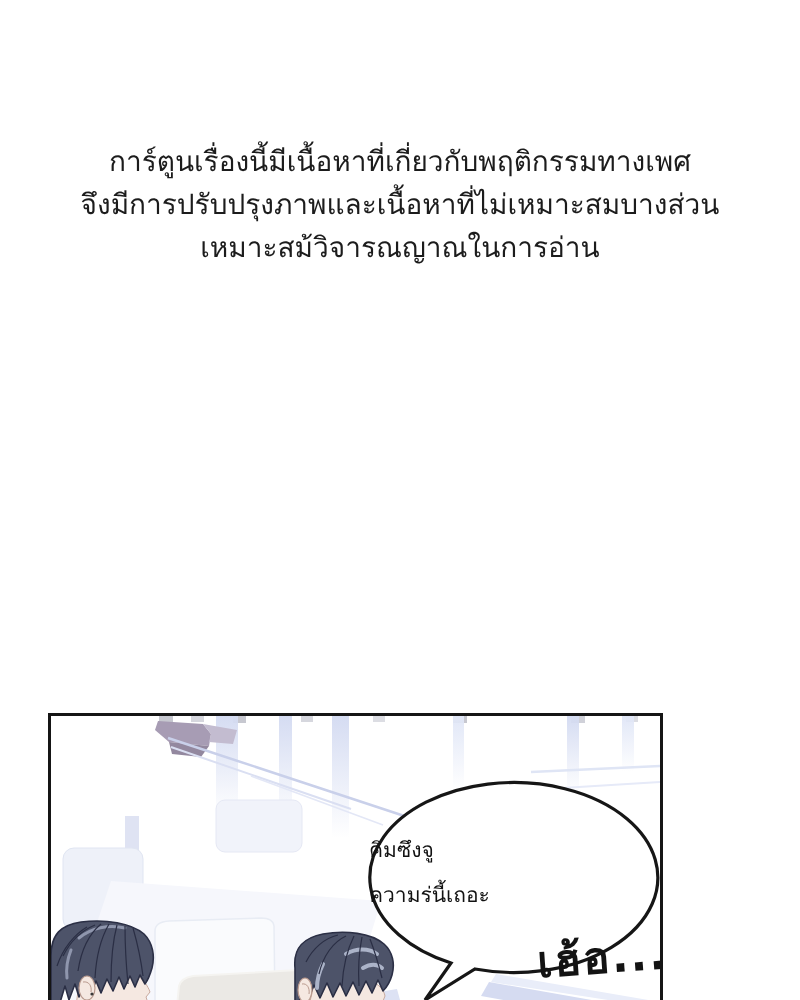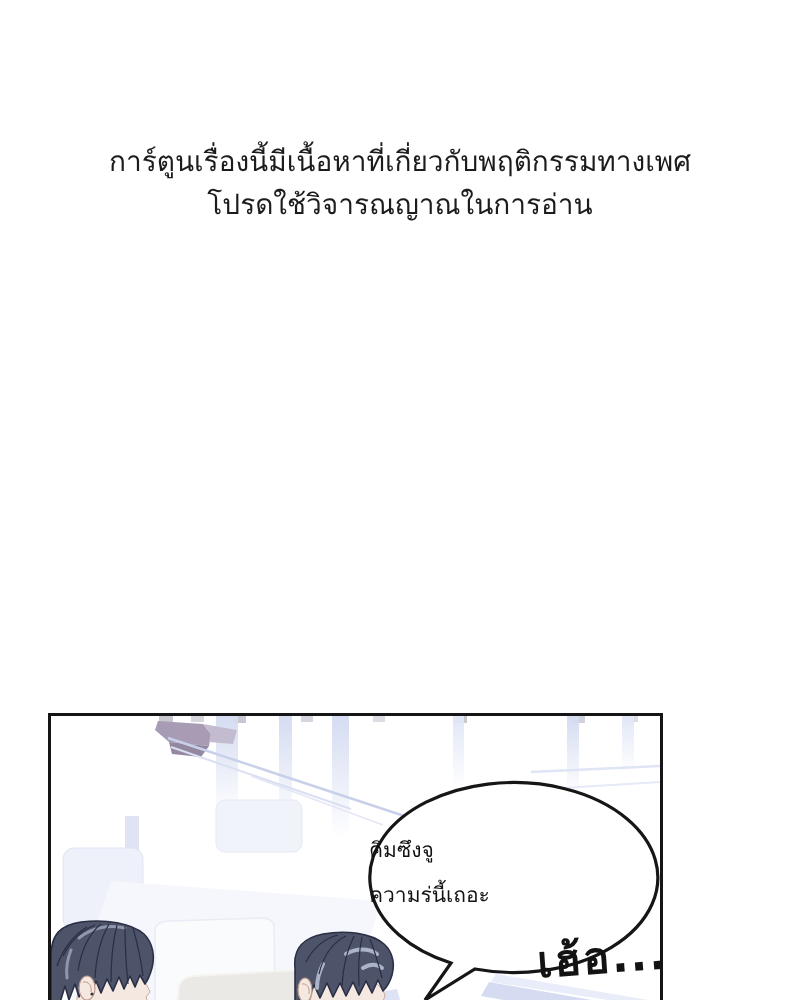--- a/index.html
+++ b/index.html
@@ -16,21 +16,22 @@
   .sfx{position:absolute;left:486px;top:206px;font-size:44px;font-weight:bold;
         color:#131313;transform:rotate(-4deg);letter-spacing:2px;white-space:nowrap;}
 </style>
 </head>
 <body>
 
 <div class="page">
 
   <div class="disclaimer">
     <div>การ์ตูนเรื่องนี้มีเนื้อหาที่เกี่ยวกับพฤติกรรมทางเพศ</div>
-    <div>โปรดใช้วิจารณญาณในการอ่าน</div>
+    <div>จึงมีการปรับปรุงภาพและเนื้อหาที่ไม่เหมาะสมบางส่วน</div>
+    <div>เหมาะสม้วิจารณญาณในการอ่าน</div>
   </div>
 
   <div class="panel">
     <svg width="609" height="284" viewBox="0 0 609 284">
 
       <g>
         <defs>
           <linearGradient id="lavV" x1="0" y1="0" x2="0" y2="1">
             <stop offset="0" stop-color="#d5dcf2"></stop>
             <stop offset="1" stop-color="#d5dcf2" stop-opacity="0"></stop>

